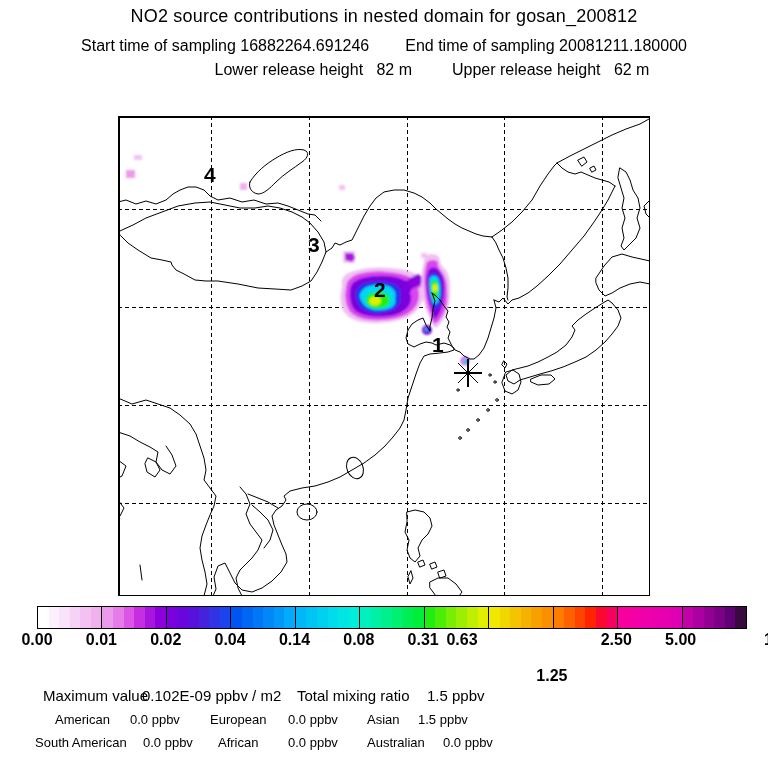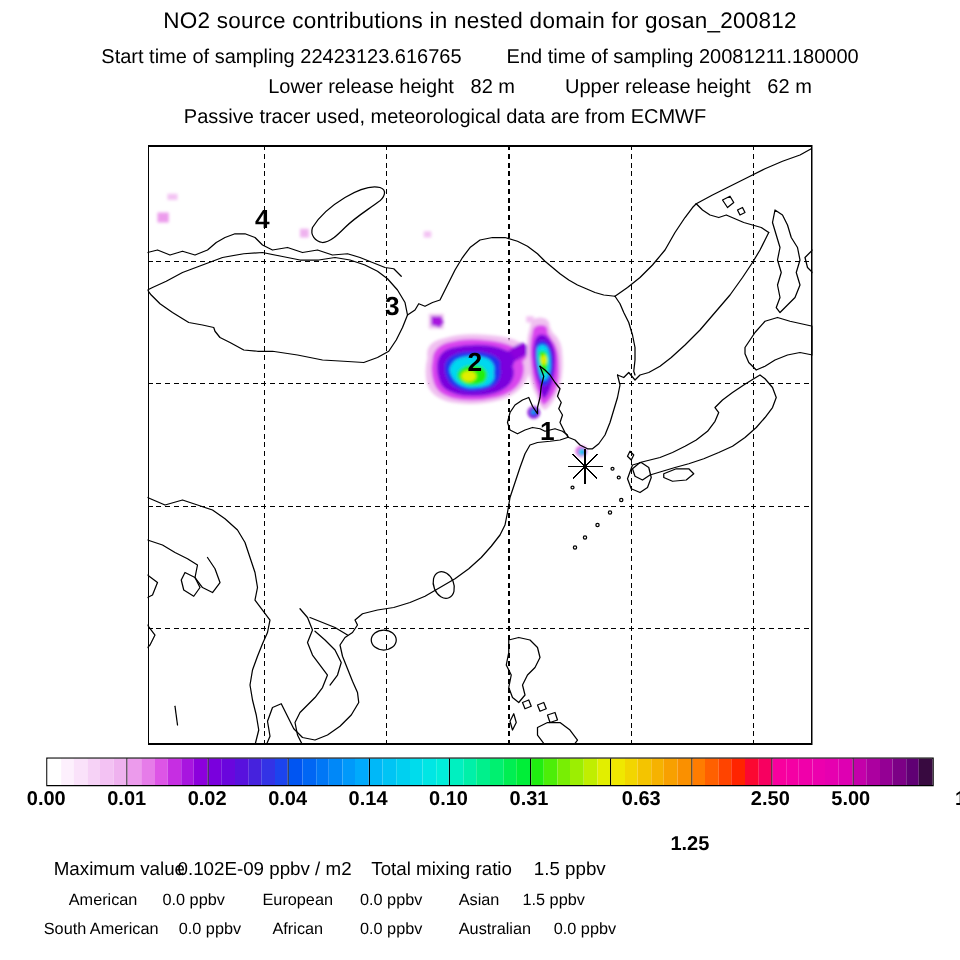--- a/index.html
+++ b/index.html
@@ -24,23 +24,22 @@
   .ra{font-size:15px;top:687px;}
   .rb{font-size:13px;top:712px;}
   .rc{font-size:13px;top:735px;}
 </style>
 </head>
 <body>
 
 <div id="fig">
 
   <div id="title" class="hline">NO2 source contributions in nested domain for gosan_200812</div>
-  <div id="line2" class="hline"><span>Start time of sampling 22423123.616765</span><span class="gap"></span><span>End time of sampling 20081211.180000</span></div>
+  <div id="line2" class="hline"><span>Start time of sampling 16882264.691246</span><span class="gap"></span><span>End time of sampling 20081211.180000</span></div>
   <div id="line3" class="hline"><span>Lower release height   82 m</span><span class="gap2"></span><span>Upper release height   62 m</span></div>
-  <div id="line4" class="hline">Passive tracer used, meteorological data are from ECMWF</div>
 
   <div id="mapbox">
   <svg id="mapsvg" width="532" height="480" viewBox="0 0 532 480" shape-rendering="crispEdges">
     <defs>
       <filter id="soft" x="-30%" y="-30%" width="160%" height="160%">
         <feGaussianBlur stdDeviation="1.1"></feGaussianBlur>
       </filter>
     </defs>
 
     <g stroke="#000" stroke-width="1" stroke-dasharray="4 3">
@@ -267,23 +266,23 @@
         <div class="ccell" style="background: rgb(96, 0, 116);"></div>
         <div class="ccell" style="background: rgb(56, 10, 64);"></div>
       </div>
     </div>
   <div id="cticks">
       <span class="ctick" style="left: 37px;">0.00</span>
       <span class="ctick" style="left: 101.364px;">0.01</span>
       <span class="ctick" style="left: 165.727px;">0.02</span>
       <span class="ctick" style="left: 230.091px;">0.04</span>
       <span class="ctick" style="left: 294.455px;">0.14</span>
-      <span class="ctick" style="left: 358.818px;">0.10</span>
+      <span class="ctick" style="left: 358.818px;">0.08</span>
       <span class="ctick" style="left: 423.182px;">0.31</span>
-      <span class="ctick" style="left: 513px;">0.63</span>
+      <span class="ctick" style="left: 462px;">0.63</span>
       <span class="ctick" style="left: 551.909px; margin-top: 36px;">1.25</span>
       <span class="ctick" style="left: 616.273px;">2.50</span>
       <span class="ctick" style="left: 680.636px;">5.00</span>
       <span class="ctick" style="left: 784px;">10.00</span>
     </div>
 
   <div class="srow ra" style="left:43px;">Maximum value</div>
   <div class="srow ra" style="left:142px;">0.102E-09 ppbv / m2</div>
   <div class="srow ra" style="left:297px;">Total mixing ratio</div>
   <div class="srow ra" style="left:427px;">1.5 ppbv</div>

